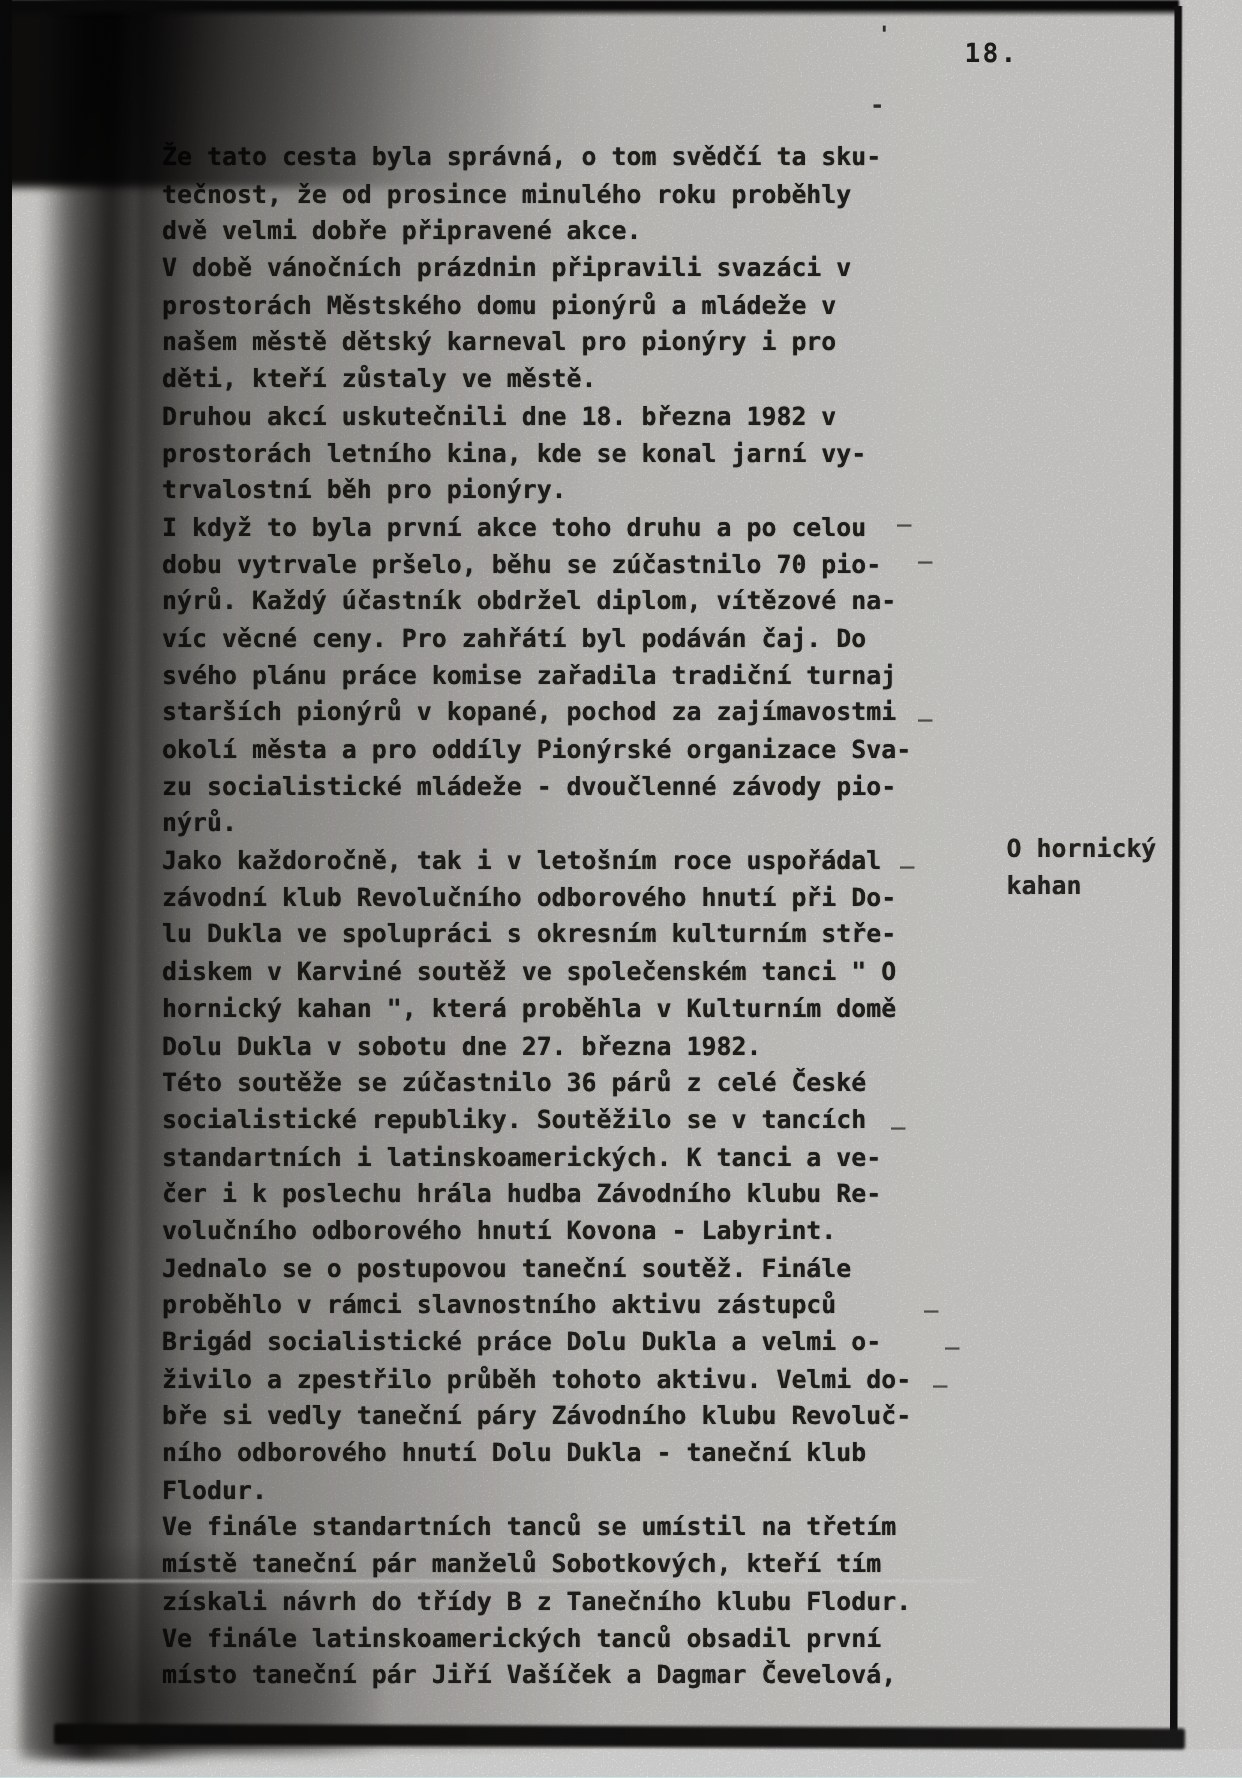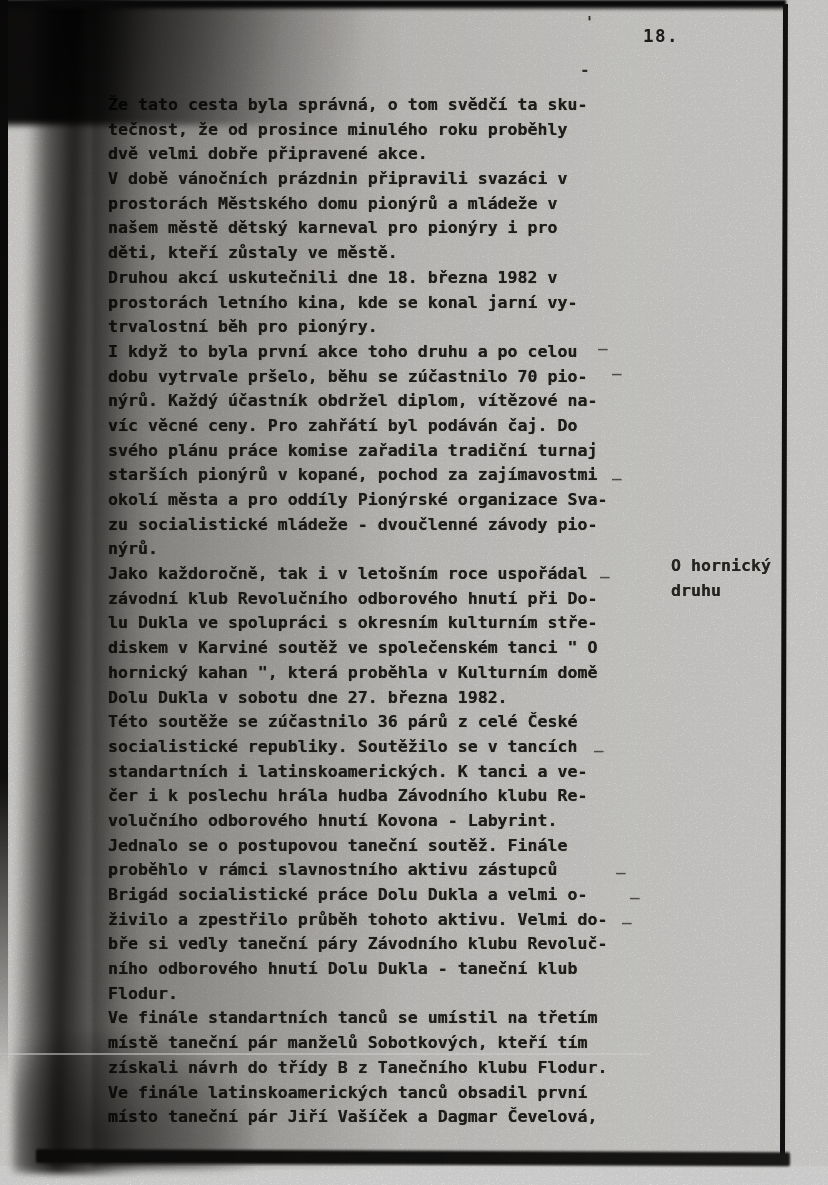--- a/index.html
+++ b/index.html
@@ -115,21 +115,21 @@
   <div class="paper"></div>
   <div class="right-margin"></div>
   <div class="below"></div>
 
   <div class="pagenum">18.</div>
   <span class="mark apostrophe">'</span>
   <span class="mark dash">-</span>
 
   <div class="body-text"><div>Že tato cesta byla správná, o tom svědčí ta sku-</div><div>tečnost, že od prosince minulého roku proběhly</div><div>dvě velmi dobře připravené akce.</div><div>V době vánočních prázdnin připravili svazáci v</div><div>prostorách Městského domu pionýrů a mládeže v</div><div>našem městě dětský karneval pro pionýry i pro</div><div>děti, kteří zůstaly ve městě.</div><div>Druhou akcí uskutečnili dne 18. března 1982 v</div><div>prostorách letního kina, kde se konal jarní vy-</div><div>trvalostní běh pro pionýry.</div><div>I když to byla první akce toho druhu a po celou</div><div>dobu vytrvale pršelo, běhu se zúčastnilo 70 pio-</div><div>nýrů. Každý účastník obdržel diplom, vítězové na-</div><div>víc věcné ceny. Pro zahřátí byl podáván čaj. Do</div><div>svého plánu práce komise zařadila tradiční turnaj</div><div>starších pionýrů v kopané, pochod za zajímavostmi</div><div>okolí města a pro oddíly Pionýrské organizace Sva-</div><div>zu socialistické mládeže - dvoučlenné závody pio-</div><div>nýrů.</div><div>Jako každoročně, tak i v letošním roce uspořádal</div><div>závodní klub Revolučního odborového hnutí při Do-</div><div>lu Dukla ve spolupráci s okresním kulturním stře-</div><div>diskem v Karviné soutěž ve společenském tanci " O</div><div>hornický kahan ", která proběhla v Kulturním domě</div><div>Dolu Dukla v sobotu dne 27. března 1982.</div><div>Této soutěže se zúčastnilo 36 párů z celé České</div><div>socialistické republiky. Soutěžilo se v tancích</div><div>standartních i latinskoamerických. K tanci a ve-</div><div>čer i k poslechu hrála hudba Závodního klubu Re-</div><div>volučního odborového hnutí Kovona - Labyrint.</div><div>Jednalo se o postupovou taneční soutěž. Finále</div><div>proběhlo v rámci slavnostního aktivu zástupců</div><div>Brigád socialistické práce Dolu Dukla a velmi o-</div><div>živilo a zpestřilo průběh tohoto aktivu. Velmi do-</div><div>bře si vedly taneční páry Závodního klubu Revoluč-</div><div>ního odborového hnutí Dolu Dukla - taneční klub</div><div>Flodur.</div><div>Ve finále standartních tanců se umístil na třetím</div><div>místě taneční pár manželů Sobotkových, kteří tím</div><div>získali návrh do třídy B z Tanečního klubu Flodur.</div><div>Ve finále latinskoamerických tanců obsadil první</div><div>místo taneční pár Jiří Vašíček a Dagmar Čevelová,</div></div>
 
-  <div class="margin-note"><div>O hornický</div><div>druhu</div></div>
+  <div class="margin-note"><div>O hornický</div><div>kahan</div></div>
 
   <span class="mark u" style="left:598px;top:334px;">_</span>
   <span class="mark u" style="left:612px;top:359px;">_</span>
   <span class="mark u" style="left:612px;top:464px;">_</span>
   <span class="mark u" style="left:600px;top:562px;">_</span>
   <span class="mark u" style="left:594px;top:736px;">_</span>
   <span class="mark u" style="left:616px;top:858px;">_</span>
   <span class="mark u" style="left:630px;top:883px;">_</span>
   <span class="mark u" style="left:622px;top:908px;">_</span>
 

